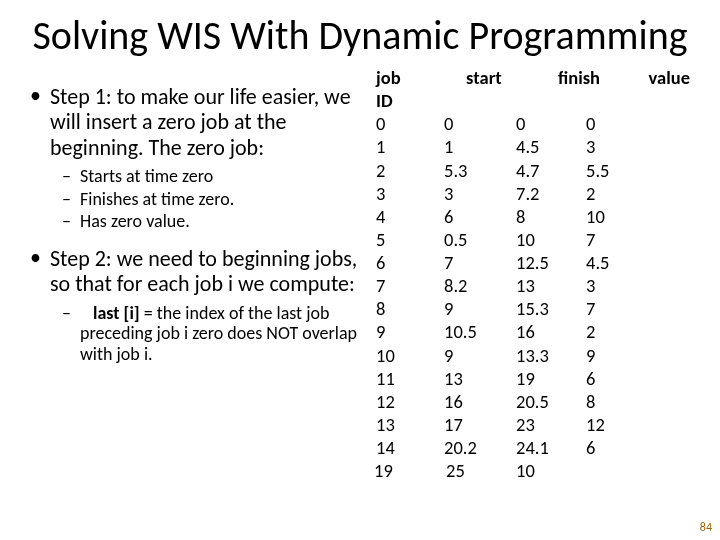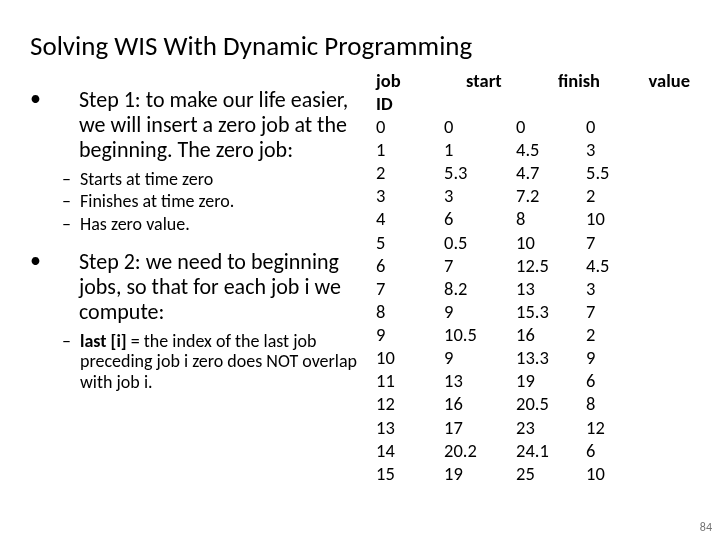--- a/index.html
+++ b/index.html
@@ -1,37 +1,37 @@
 <!DOCTYPE html>
 <html><head>
 <meta charset="utf-8">
 <style>
   * { box-sizing: border-box; margin: 0; padding: 0; }
   html, body { width: 720px; height: 540px; background: #fff; font-family: Calibri, Arial, sans-serif; color: #000; }
   .slide { width: 720px; height: 540px; position: relative; padding: 10px 30px 0 30px; }
-  .title { font-size: 27px; font-weight: 400; line-height: 1.1; margin-top: 21px; margin-bottom: 8px; }
+  .title { font-size: 40px; font-weight: 400; text-align: center; line-height: 1.1; margin-top: 4px; margin-bottom: 8px; }
   .body { display: flex; }
   .left { width: 330px; padding-top: 18px; }
   .right { width: 330px; padding-left: 10px; padding-top: 0px; }
   .b1 { display: flex; margin-bottom: 6px; }
   .b1 .dot { width: 20px; text-align: left; font-size: 22px; line-height: 1.1; }
-  .b1 .txt { flex: 1; font-size: 22px; line-height: 1.15; margin-left: 29px; }
+  .b1 .txt { flex: 1; font-size: 22px; line-height: 1.15; }
   .b2list { margin: 4px 0 14px 32px; }
   .b2 { display: flex; margin-bottom: 2px; }
   .b2 .dash { width: 18px; font-size: 18px; line-height: 1.15; }
   .b2 .txt { flex: 1; font-size: 18px; line-height: 1.15; }
-  .b2 .txt b { font-weight: 700; }
+  .b2 .txt b { font-weight: 700; margin-left: 13px; }
   .table { font-size: 18.5px; line-height: 1.25; }
   .thead, .trow { display: flex; }
   .c1 { width: 70px; padding-left: 6px; }
   .c2 { width: 74px; padding-left: 4px; }
   .c3 { width: 70px; padding-left: 2px; }
   .c4 { width: 60px; padding-left: 2px; }
   .thead { font-weight: 700; gap: 46px; }
-  .pagenum { position: absolute; right: 8px; bottom: 6px; font-size: 12px; color: #737373; }
+  .pagenum { position: absolute; right: 8px; bottom: 6px; font-size: 12px; color: #a16207; }
 </style>
 </head>
 <body>
 
 <div class="slide">
   <div class="title">Solving WIS With Dynamic Programming</div>
   <div class="body">
     <div class="left">
 
       <div class="b1">
@@ -158,21 +158,20 @@
               <div class="c3">23</div>
               <div class="c4">12</div>
             </div>
             <div class="trow">
               <div class="c1">14</div>
               <div class="c2">20.2</div>
               <div class="c3">24.1</div>
               <div class="c4">6</div>
             </div>
             <div class="trow">
-              <div class="c1">15</div>
               <div class="c2">19</div>
               <div class="c3">25</div>
               <div class="c4">10</div>
             </div>
           </div>
       </div>
     </div>
   </div>
   <div class="pagenum">84</div>
 </div>

